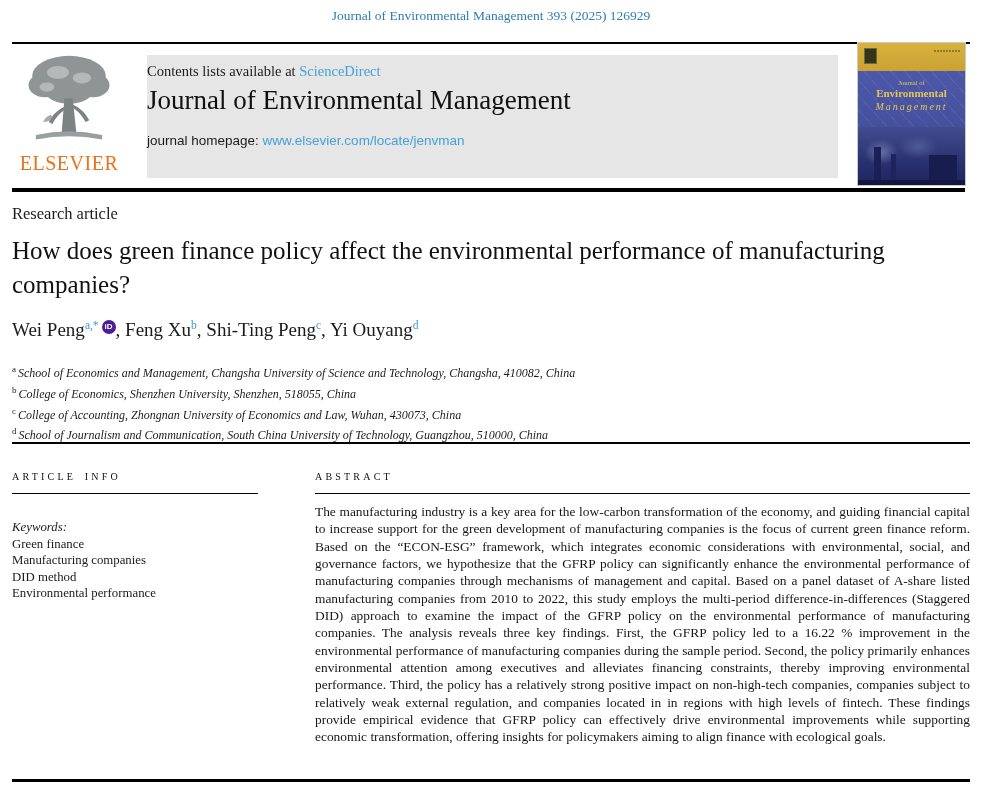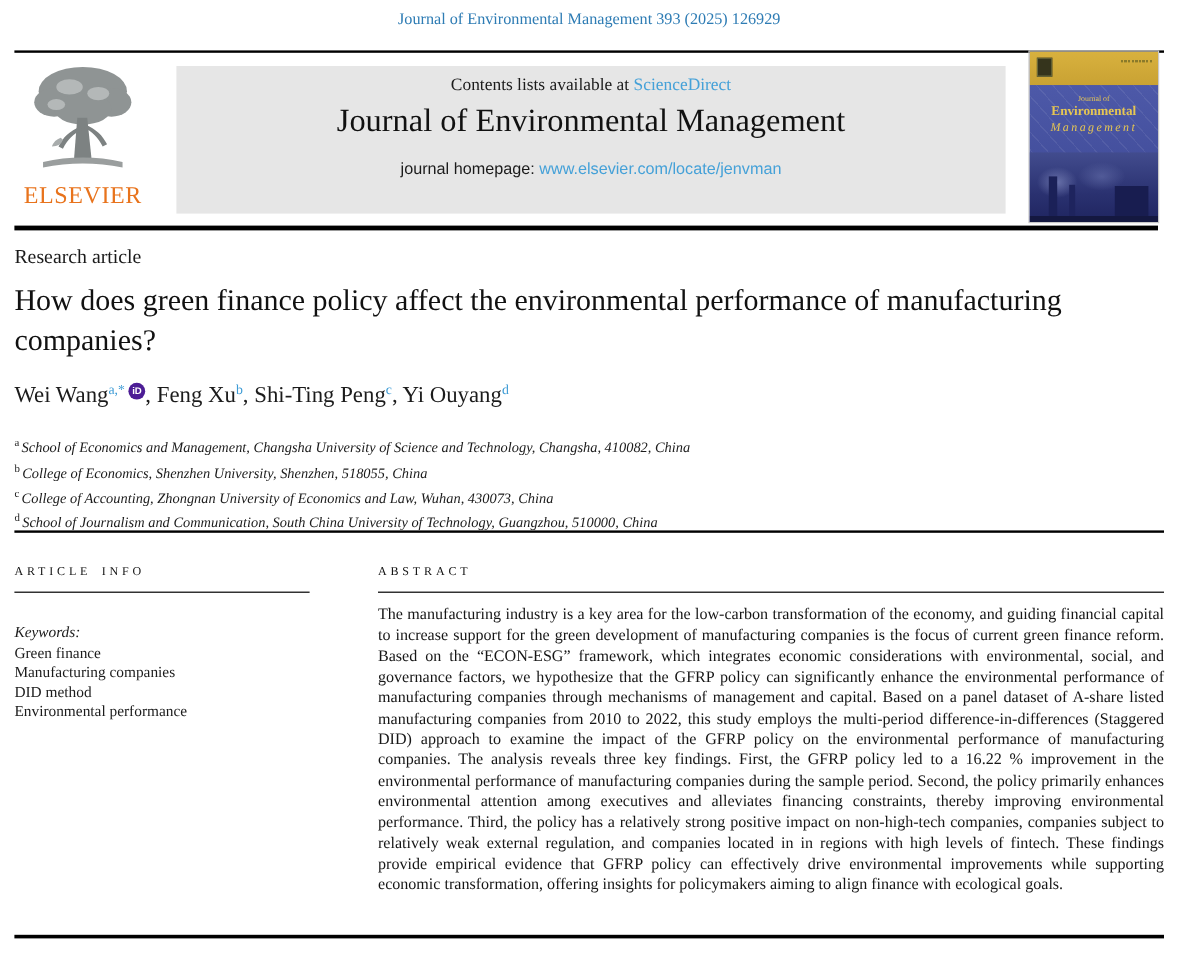--- a/index.html
+++ b/index.html
@@ -36,21 +36,20 @@
     font-size: 20px;
     color: #e8731c;
     letter-spacing: 0.5px;
     margin-top: 2px;
   }
 
   
   .banner {
     top: 55px; left: 147px; width: 691px; height: 123px;
     background: #e6e6e6;
-    text-align: center;
   }
   .banner .contents-line { font-size: 14.5px; margin-top: 8px; color: #1b1b1b; }
   .banner .link { color: #45a1d8; text-decoration: none; }
   .banner .journal-title { font-size: 27px; margin-top: 5px; color: #111; }
   .banner .homepage-line {
     font-family: "Liberation Sans", sans-serif;
     font-size: 13.5px; margin-top: 17px; color: #1b1b1b;
   }
 
   
@@ -190,21 +189,21 @@
   </div>
 </div>
 
 <div class="abs rule rule-thick"></div>
 
 <div class="abs research-label">Research article</div>
 
 <h1 class="abs article-title" style="font-weight:normal;">How does green finance policy affect the environmental performance of manufacturing companies?</h1>
 
 <div class="abs authors">
-  <span>Wei Wang</span><sup>a,*</sup><span class="orcid">iD</span><span>, </span><span>Feng Xu</span><sup>b</sup><span>, </span><span>Shi-Ting Peng</span><sup>c</sup><span>, </span><span>Yi Ouyang</span><sup>d</sup>
+  <span>Wei Peng</span><sup>a,*</sup><span class="orcid">iD</span><span>, </span><span>Feng Xu</span><sup>b</sup><span>, </span><span>Shi-Ting Peng</span><sup>c</sup><span>, </span><span>Yi Ouyang</span><sup>d</sup>
 </div>
 
 <div class="abs affiliations">
   <div class="affil"><sup>a</sup><span>School of Economics and Management, Changsha University of Science and Technology, Changsha, 410082, China</span></div>
   <div class="affil"><sup>b</sup><span>College of Economics, Shenzhen University, Shenzhen, 518055, China</span></div>
   <div class="affil"><sup>c</sup><span>College of Accounting, Zhongnan University of Economics and Law, Wuhan, 430073, China</span></div>
   <div class="affil"><sup>d</sup><span>School of Journalism and Communication, South China University of Technology, Guangzhou, 510000, China</span></div>
 </div>
 
 <div class="abs rule rule-mid"></div>

